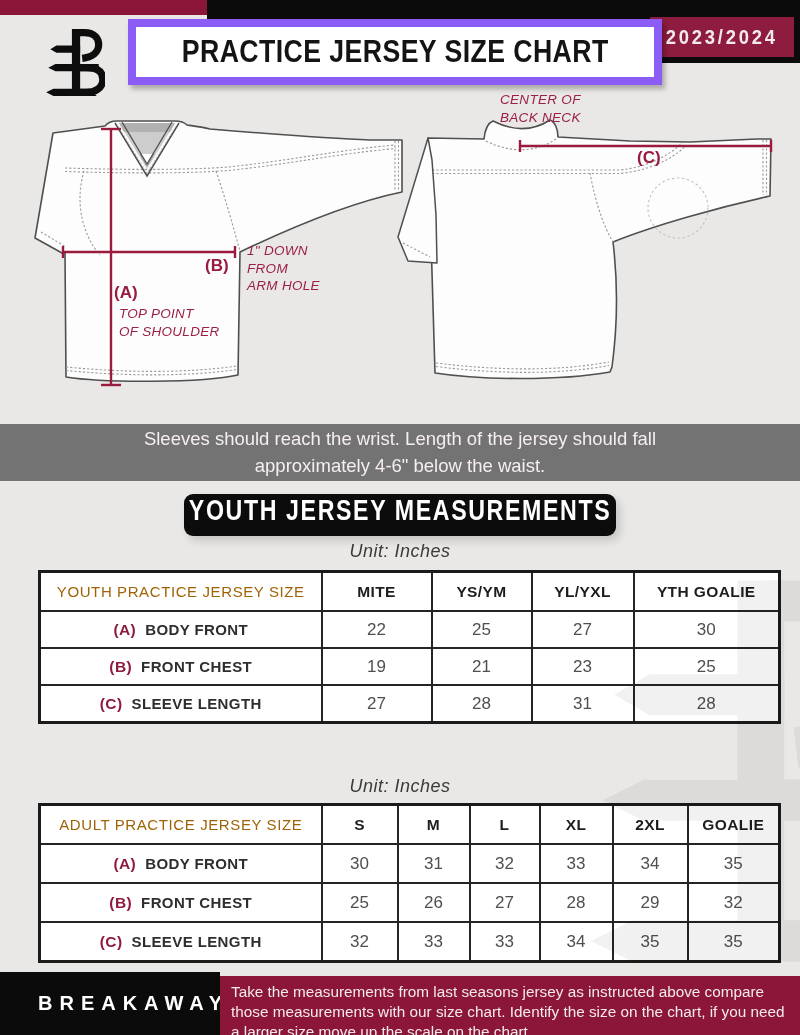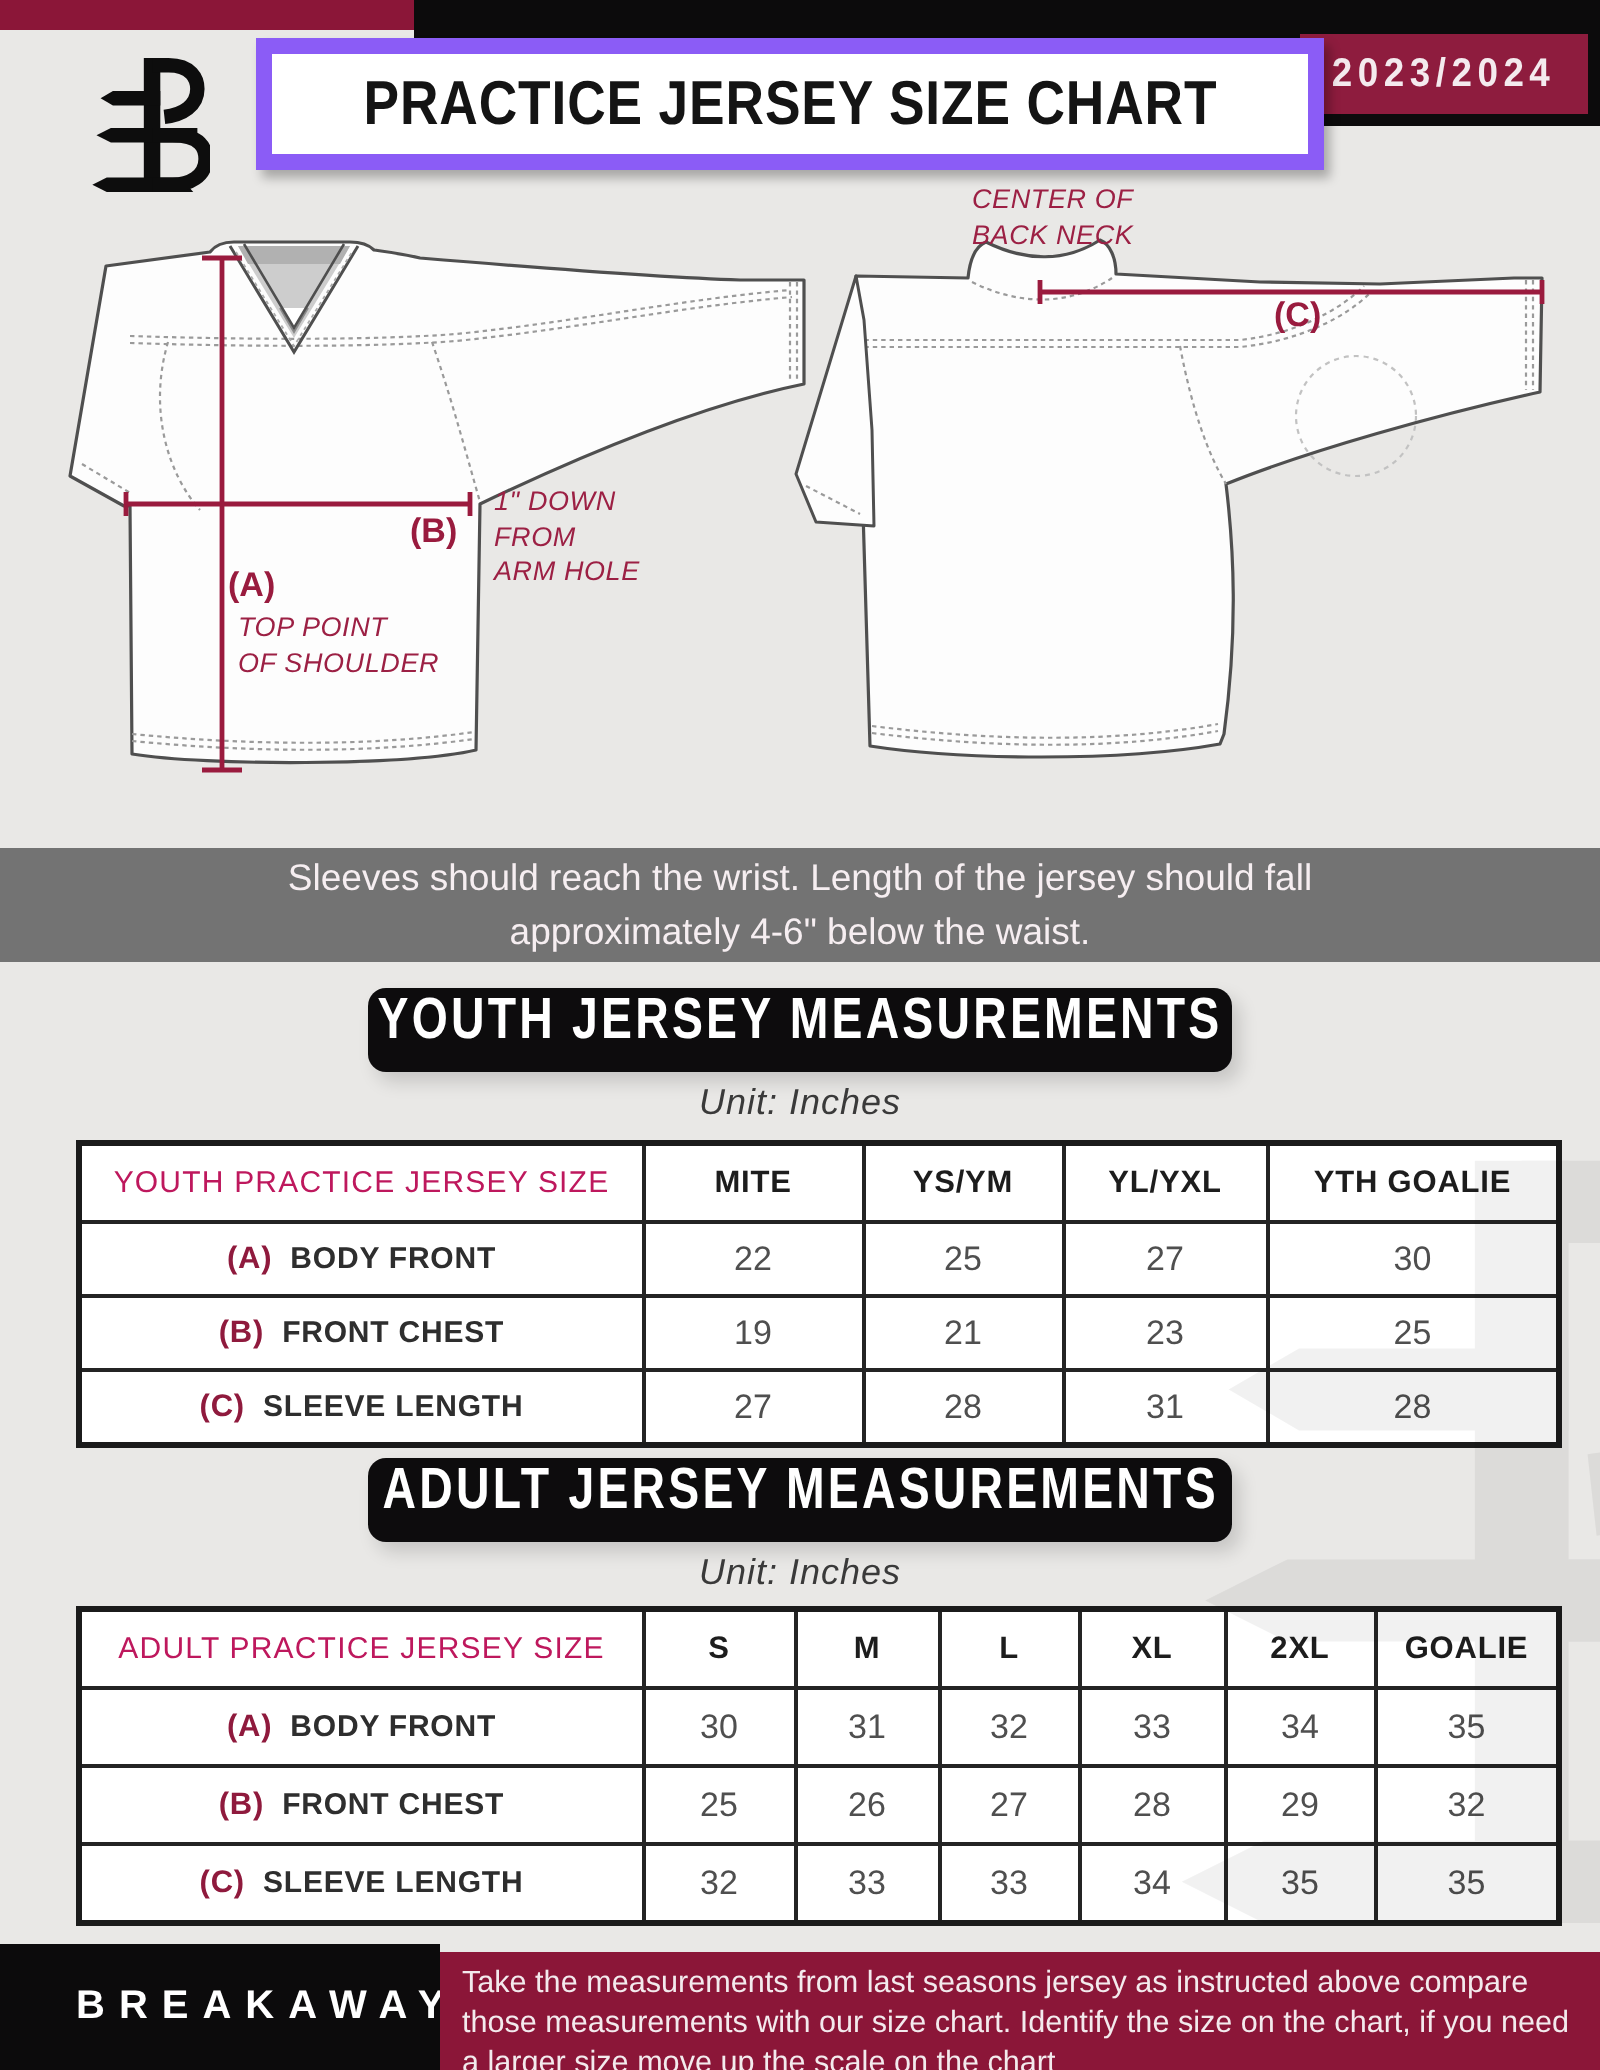--- a/index.html
+++ b/index.html
@@ -31,21 +31,21 @@
   .sec-head span{color:#fff;font-size:29px;font-weight:700;letter-spacing:2px;white-space:nowrap;display:inline-block;transform:scaleX(0.8);}
   .unit{width:800px;left:0;text-align:center;font-style:italic;font-size:18px;color:#3a3a3a;letter-spacing:0.5px;}
 
   
   table.size-table{position:absolute;left:38px;width:740px;border-collapse:collapse;table-layout:fixed;
                    border:3px solid #1b1b1b;}
   table.size-table th,table.size-table td{border:2px solid #242424;background:#ffffff;text-align:center;vertical-align:middle;padding:0;}
   table.size-table th{height:37px;}
   table.size-table td{height:35px;}
   table.adult td{height:37px;}
-  th.first-col{font-weight:400;font-size:15px;color:#be185d;letter-spacing:0.6px;}
+  th.first-col{font-weight:400;font-size:15px;color:#a16207;letter-spacing:0.6px;}
   th.size-col{font-weight:700;font-size:15.5px;color:#1d1d1d;letter-spacing:0.4px;}
   td.row-label{text-align:left;padding-left:34px;font-size:15px;font-weight:600;color:#2e2e2e;letter-spacing:0.4px;}
   td.row-label .rk{color:#8f1a3d;font-weight:700;margin-right:9px;font-size:15.5px;}
   td.val{font-size:17px;color:#4f4f4f;}
 
   
   .watermark{left:585px;top:518px;width:340px;height:500px;opacity:0.05;z-index:2;pointer-events:none;}
 
   
   .footer-black{left:0;top:972px;width:220px;height:63px;background:#0c0b0c;display:flex;align-items:center;z-index:6;}
@@ -140,21 +140,21 @@
     <path d="M38,33 L8,132 L18,156 L47,158 L46,110 L42,55 Z" fill="#fdfdfd" stroke="#4f4f4f" stroke-width="1.5" stroke-linejoin="round"></path>
     <path d="M13,138 L40,152" fill="none" stroke="#9a9a9a" stroke-width="1.1" stroke-dasharray="2.2,2"></path>
 
     <g stroke="#9a1b3e" stroke-width="2.4" fill="none">
       <path d="M130,35 V47"></path>
         <path d="M130,41 H381"></path>
         <path d="M381,35 V47"></path>
     </g>
   </svg>
 
-  <div class="abs diag-cap" style="left:486px;top:91px;">CENTER OF
+  <div class="abs diag-cap" style="left:500px;top:91px;">CENTER OF
 BACK NECK</div>
   <div class="abs diag-key" style="left:637px;top:148px;">(C)</div>
   <div class="abs diag-key" style="left:205px;top:256px;">(B)</div>
   <div class="abs diag-cap" style="left:247px;top:242px;">1" DOWN
 FROM
 ARM HOLE</div>
   <div class="abs diag-key" style="left:114px;top:283px;">(A)</div>
   <div class="abs diag-cap" style="left:119px;top:305px;">TOP POINT
 OF SHOULDER</div>
 
@@ -201,23 +201,20 @@
     <tr>
       <td class="row-label"><span class="rk">(C)</span><span>SLEEVE LENGTH</span></td>
       <td class="val">27</td>
       <td class="val">28</td>
       <td class="val">31</td>
       <td class="val">28</td>
     </tr>
   </tbody>
     </table>
 
-  <div class="abs sec-head" style="top:729px;">
-    <span>ADULT JERSEY MEASUREMENTS</span>
-  </div>
   <div class="abs unit" style="top:776px;">Unit: Inches</div>
 
   <table class="size-table adult abs" style="top:803px;">
     <colgroup>
         <col style="width:282px">
         <col style="width:76px">
         <col style="width:72px">
         <col style="width:70px">
         <col style="width:73px">
         <col style="width:75px">

